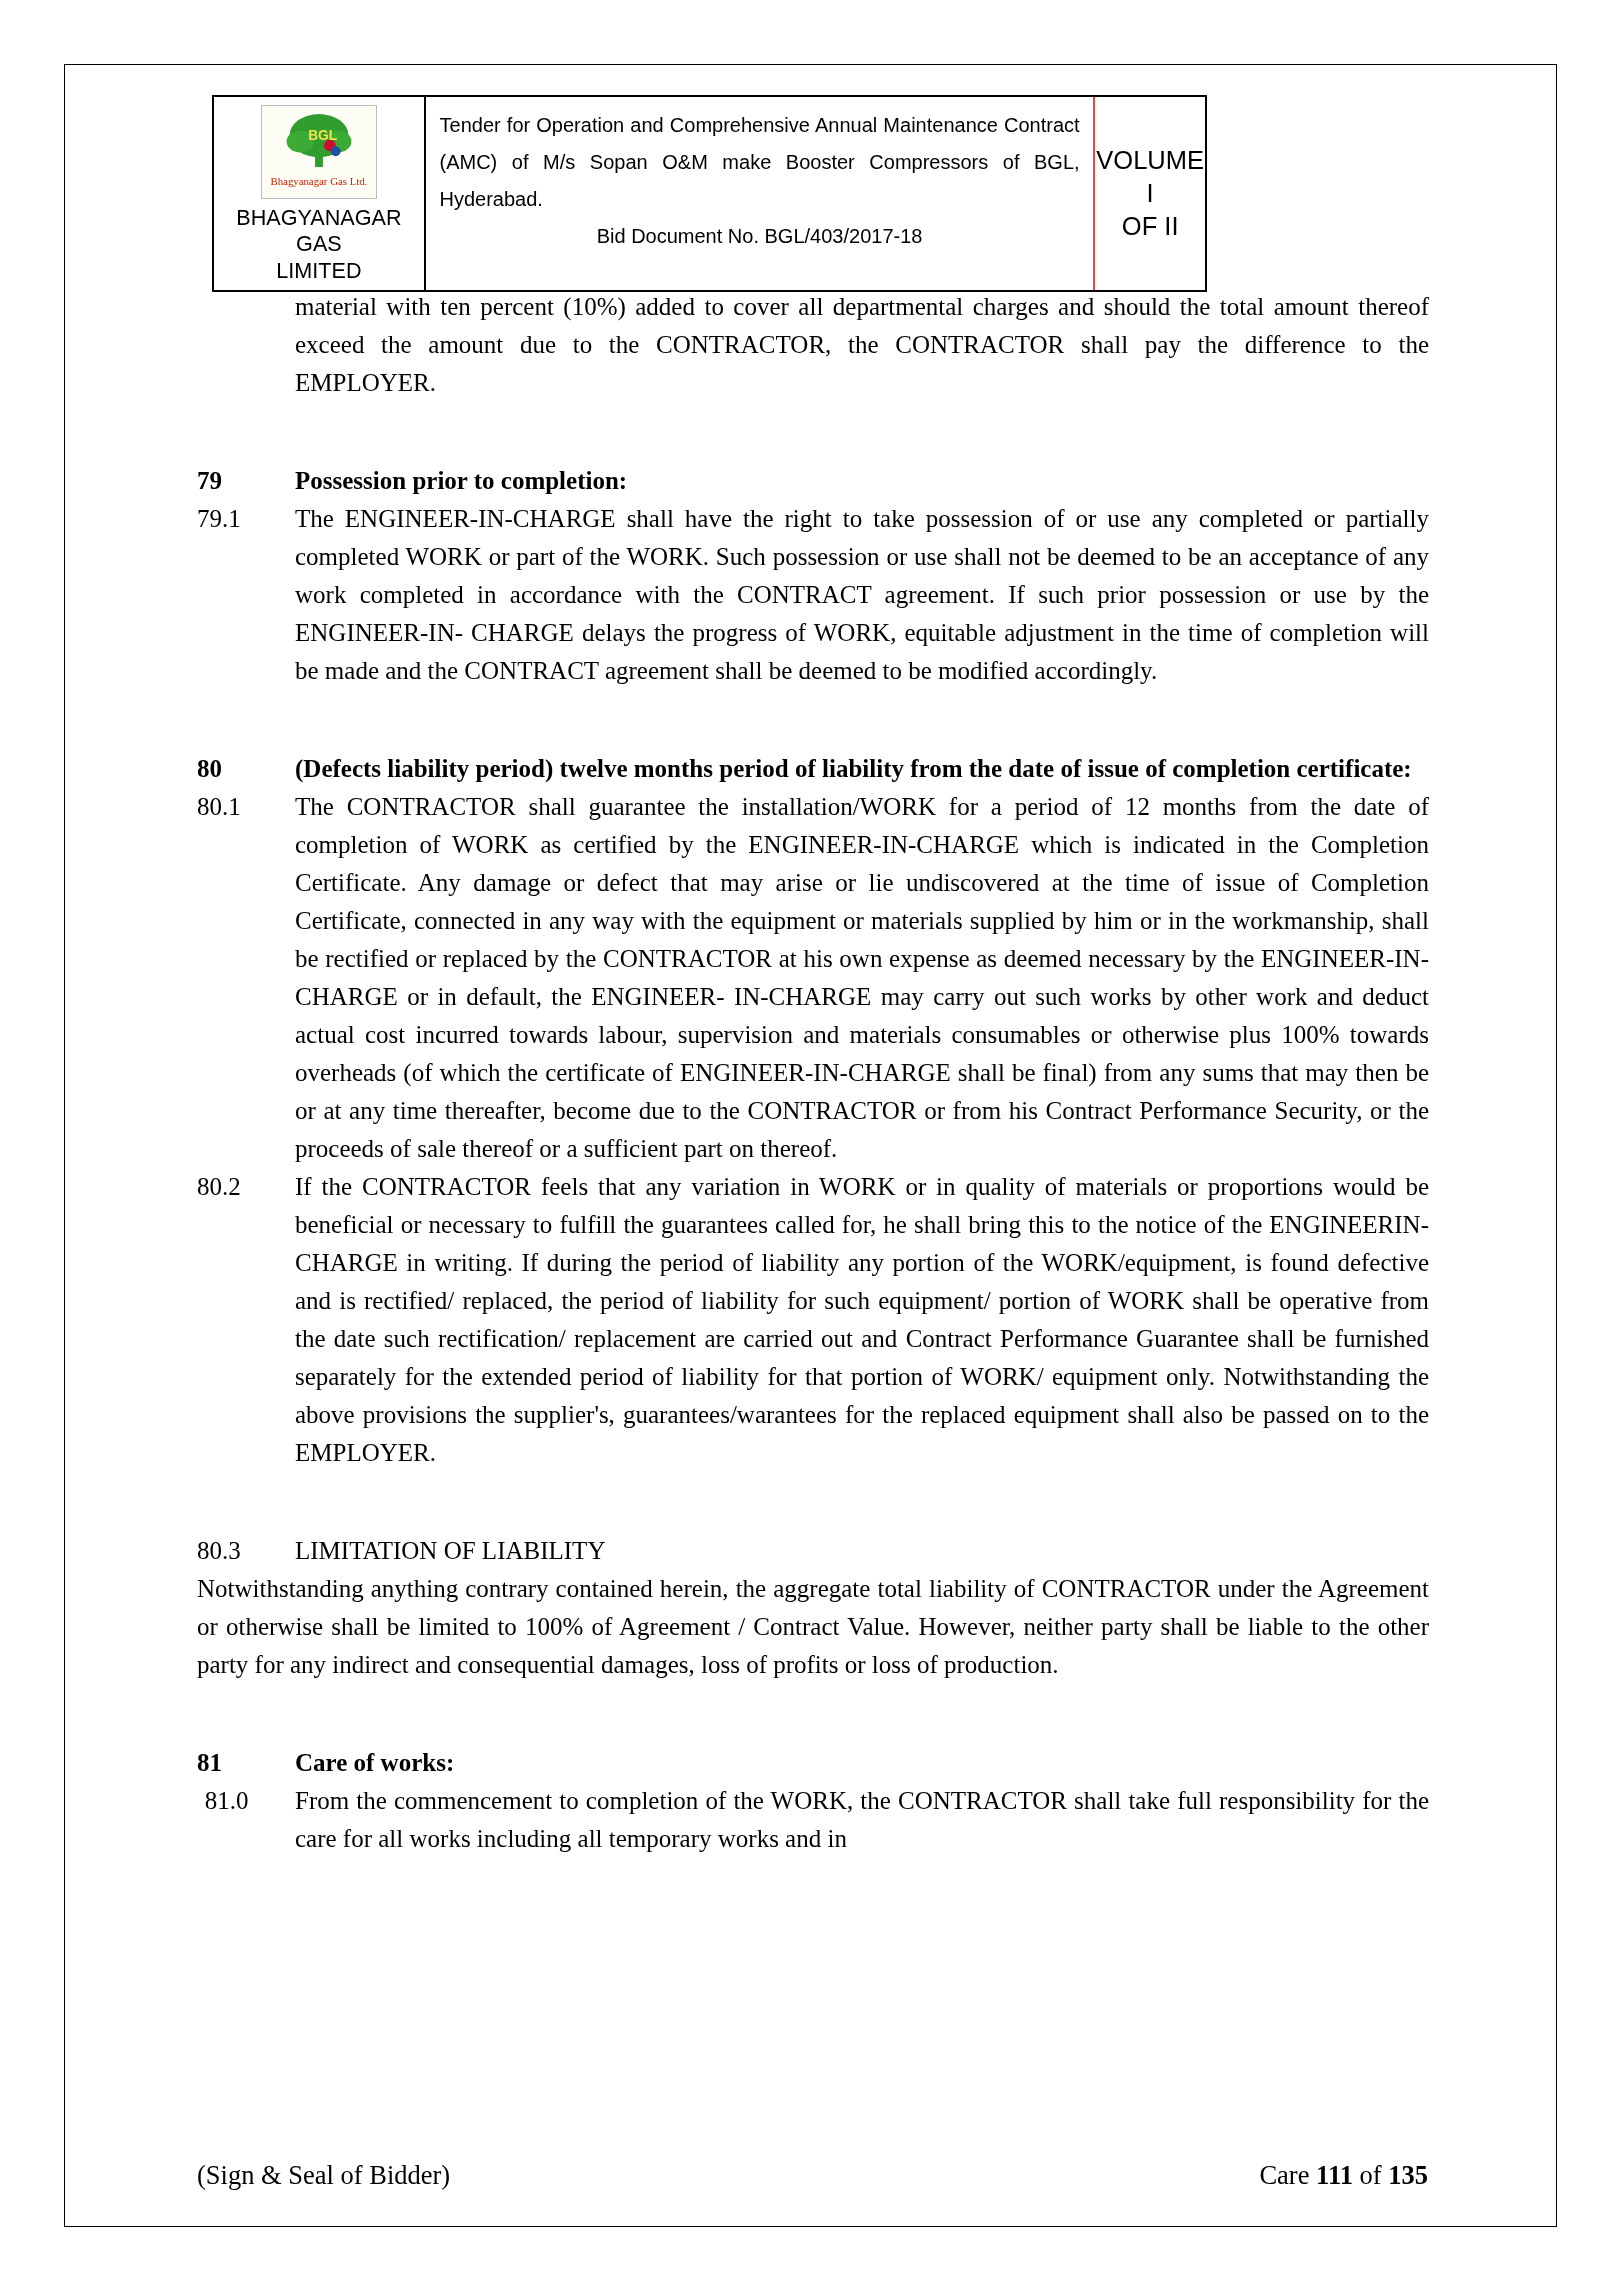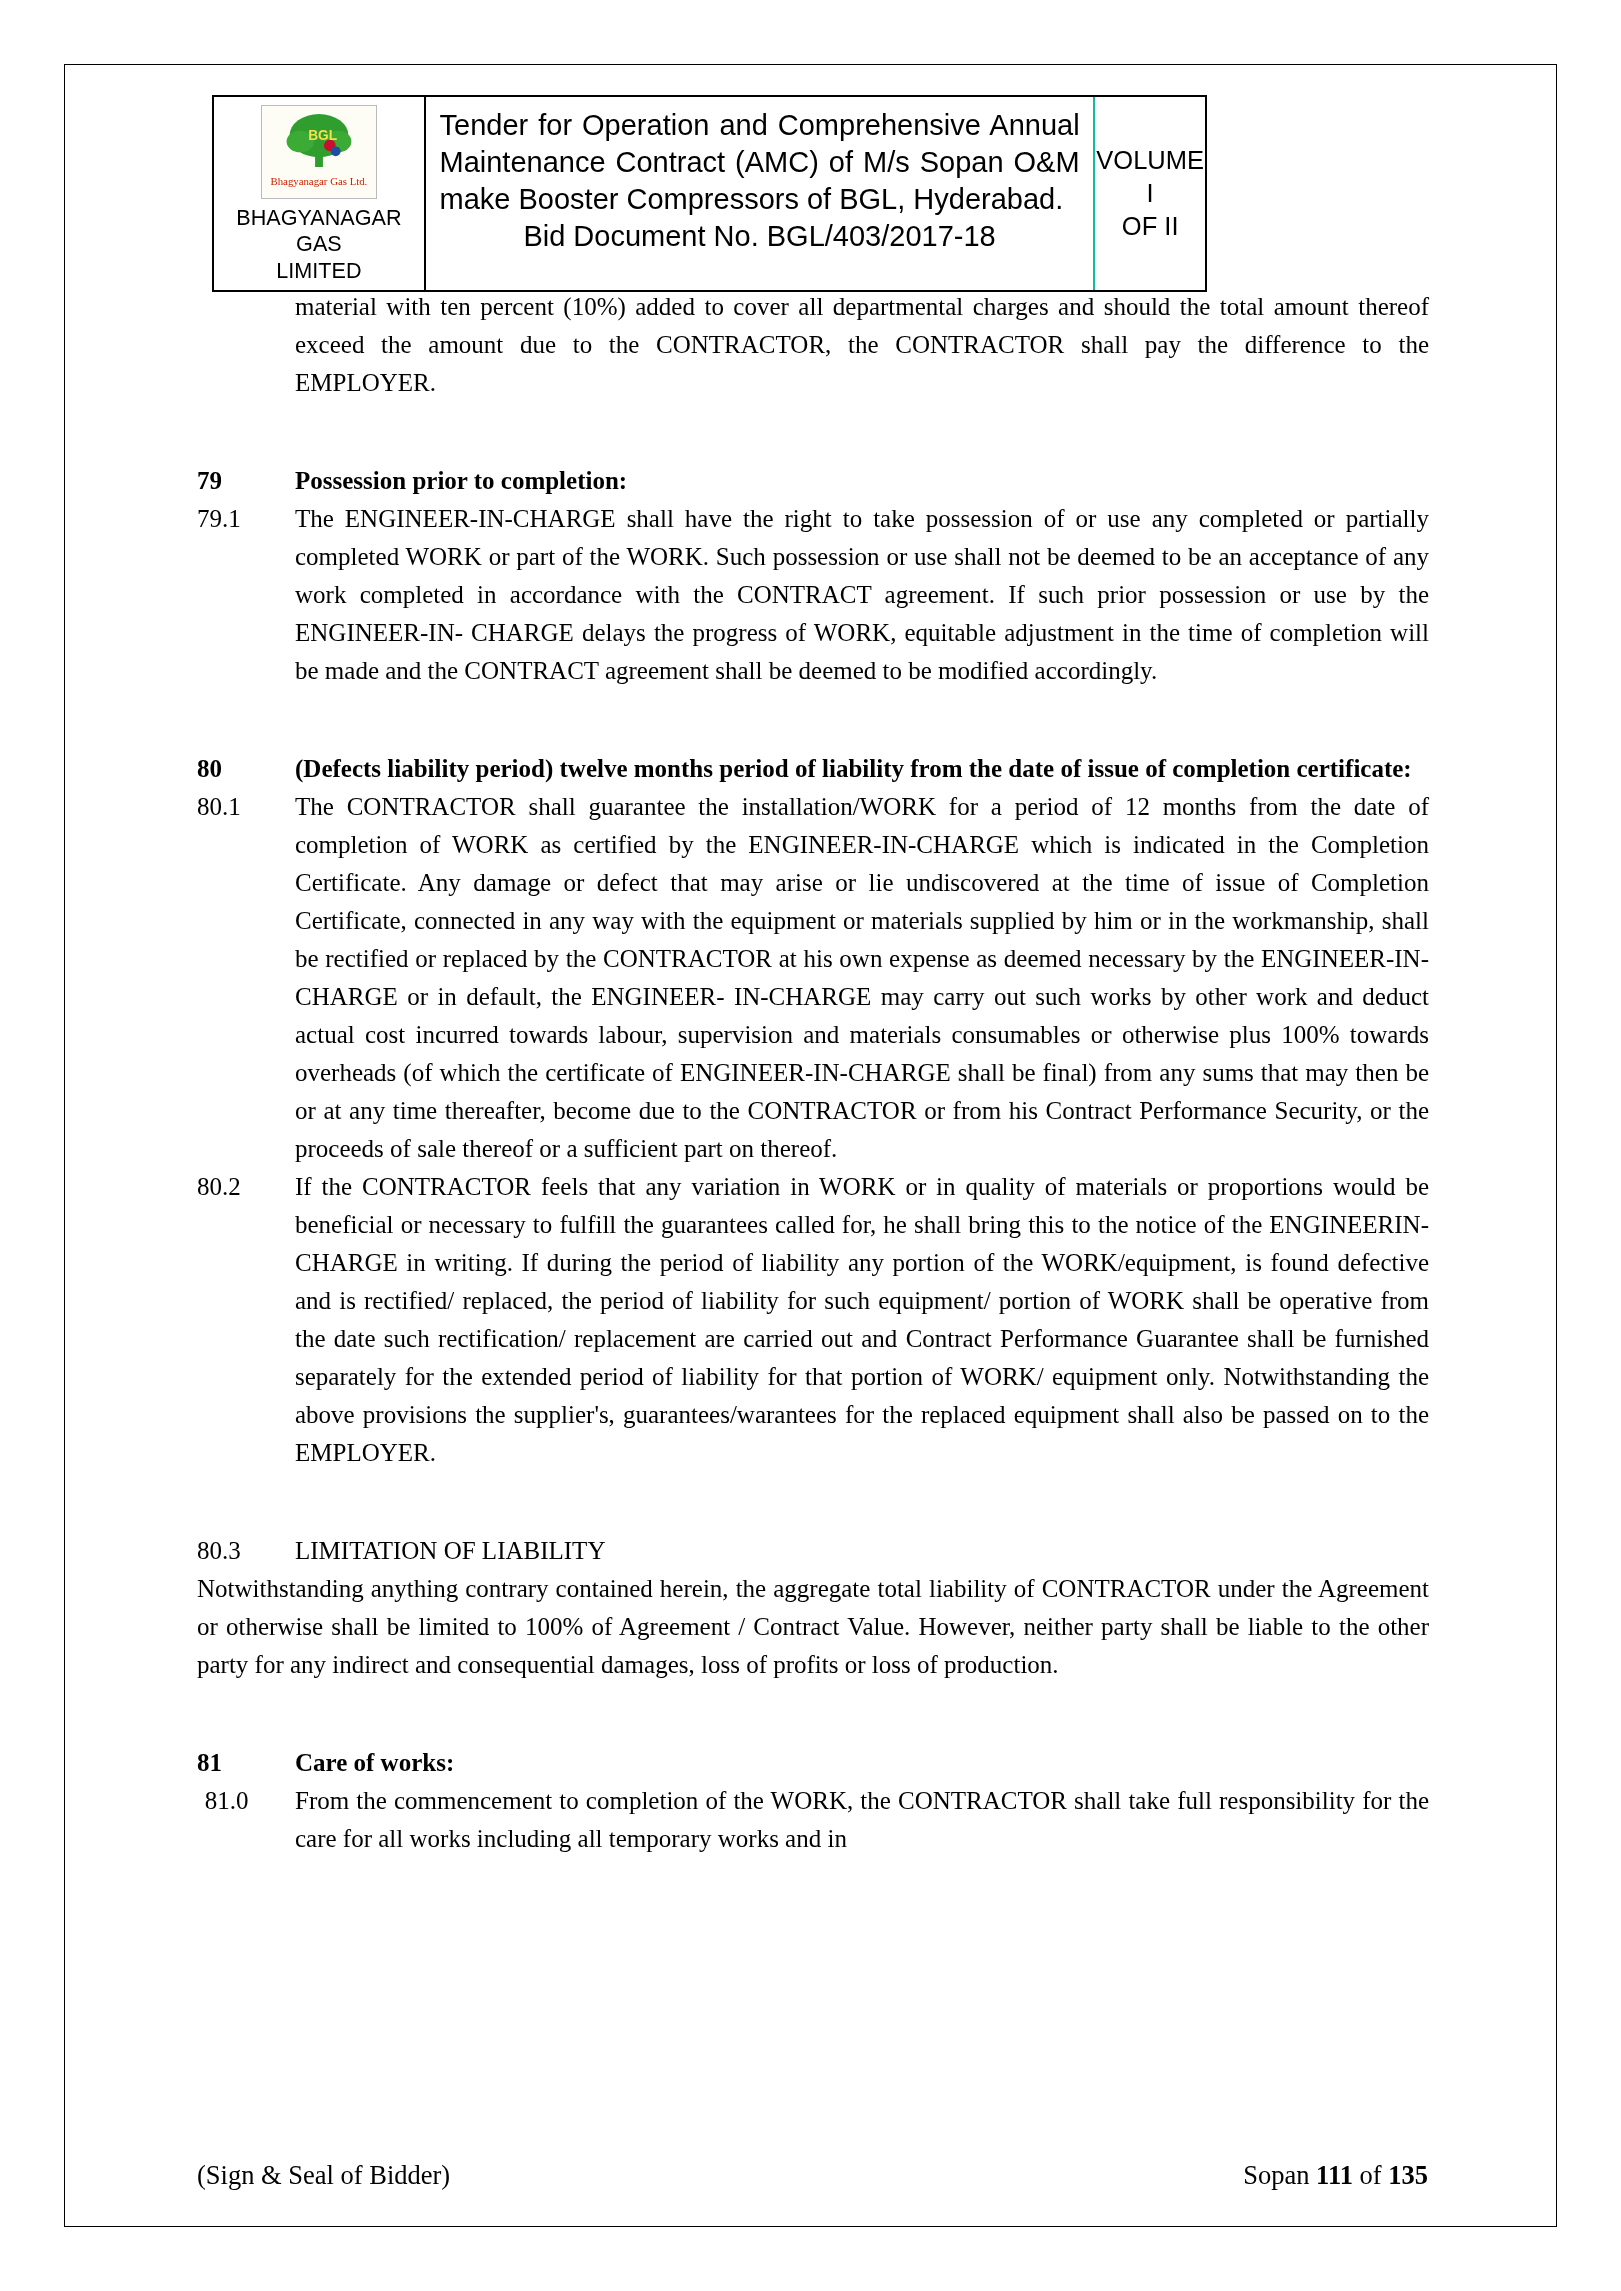--- a/index.html
+++ b/index.html
@@ -64,24 +64,24 @@
   }
   .org-name {
     font-family: "Liberation Sans", sans-serif;
     font-size: 21.6px;
     line-height: 26.5px;
     text-align: center;
     margin-top: 5.9px;
   }
   .title-cell {
     width: 809px;
-    border-right: 2px solid #14b8a6;
+    border-right: 2px solid #ef4444;
     padding: 9.8px 13.7px 7.8px 13.7px;
     font-family: "Liberation Sans", sans-serif;
-    font-size: 29px;
+    font-size: 20px;
     line-height: 37px;
   }
   .title-main { text-align: justify; }
   .title-sub  { text-align: center; }
   .volume-cell {
     flex: 1;
     display: flex;
     align-items: center;
     justify-content: center;
     text-align: center;
@@ -199,21 +199,21 @@
       <div class="clause-row">
         <div class="clause-num indent-sm">81.0</div>
         <div class="clause-txt">From the commencement to completion of the WORK, the CONTRACTOR shall take full responsibility for the care for all works including all temporary works and in</div>
       </div>
 
     </div>
 
     <div class="footer">
       <span>(Sign &amp; Seal of Bidder)</span>
       <span>
-        <span>Sopan</span>
+        <span>Care</span>
         <span class="b">111</span>
         <span>of</span>
         <span class="b">135</span>
       </span>
     </div>
 
   </div>
 </div>
 
 

